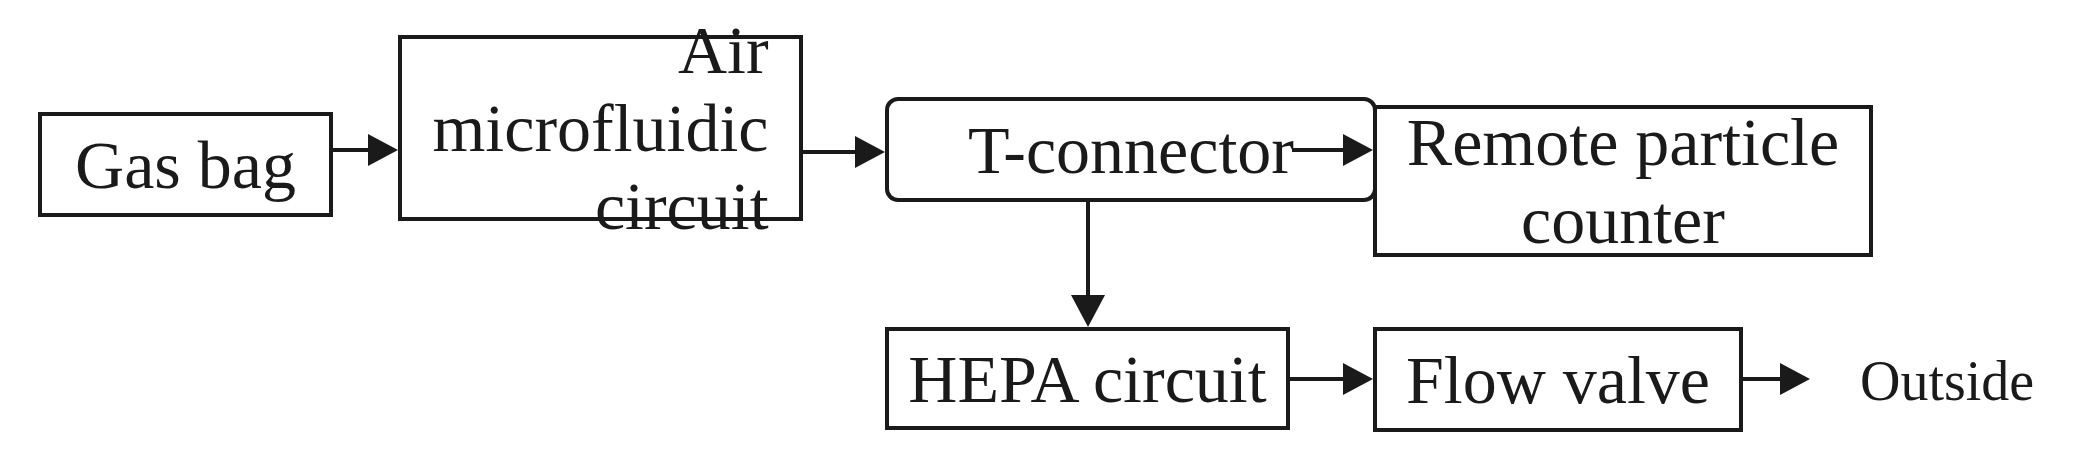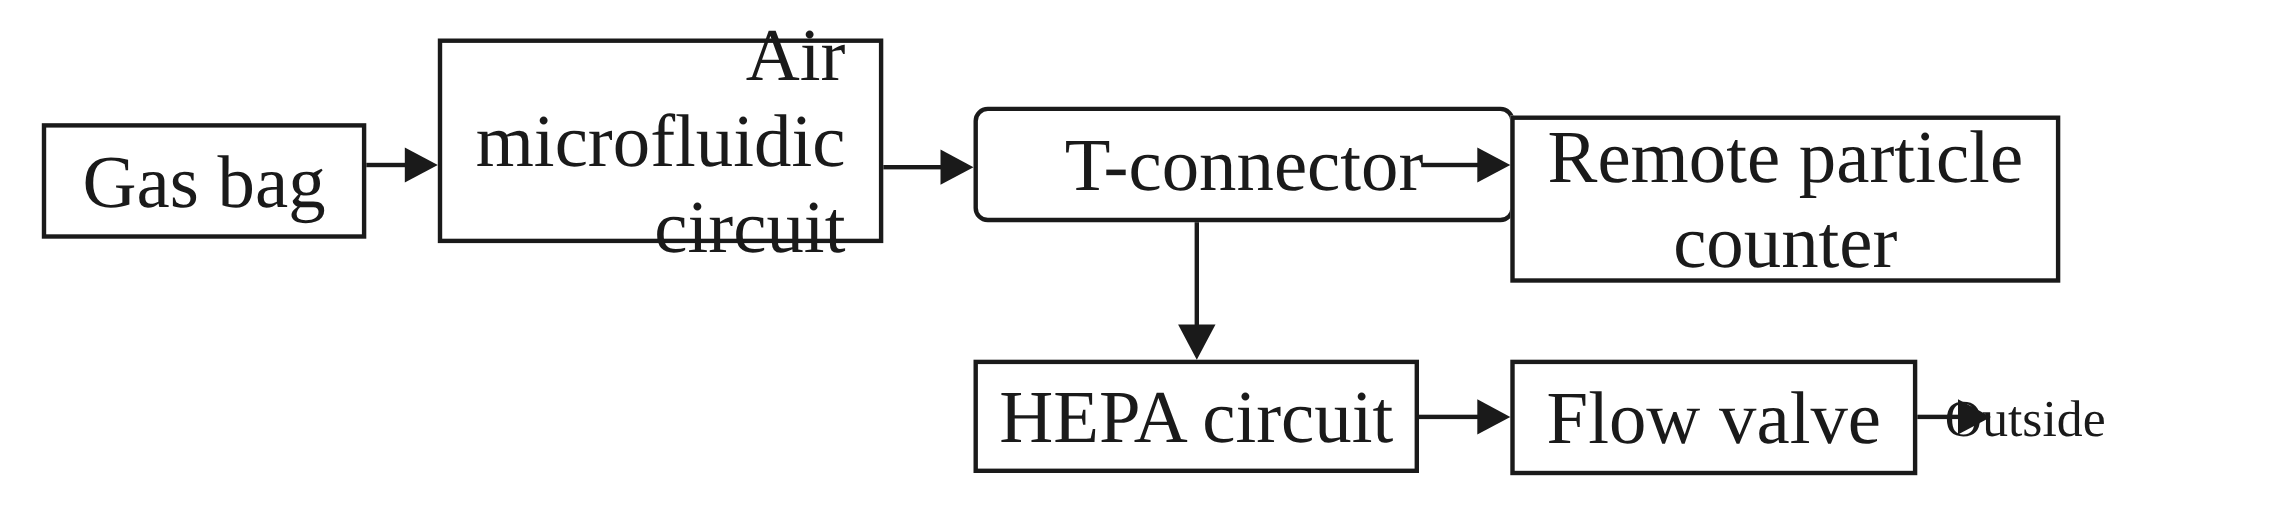--- a/index.html
+++ b/index.html
@@ -30,23 +30,23 @@
 
   #gas-bag        { left: 38px;   top: 97px;  width: 295px; height: 105px; margin-top: 15px; }
   #air-circuit    { left: 398px;  top: 35px;  width: 405px; height: 186px; text-align: right; }
   #t-connector    { left: 885px;  top: 97px;  width: 492px; height: 105px; border-radius: 13px; }
   #remote-counter { left: 1373px; top: 73px;  width: 500px; height: 152px; margin-top: 32px; }
   #hepa-filter    { left: 885px;  top: 327px; width: 405px; height: 103px; }
   #flow-valve     { left: 1373px; top: 327px; width: 370px; height: 105px; }
 
   #outside-label {
     position: absolute;
-    left: 1768px;
+    left: 1860px;
     top: 347px;
-    font-size: 47px;
+    font-size: 56px;
     line-height: 68px;
     white-space: nowrap;
     text-align: right;
   }
 
   .arrow { position: absolute; }
 
   .shaft-h {
     position: absolute;
     left: 0; right: 26px;

